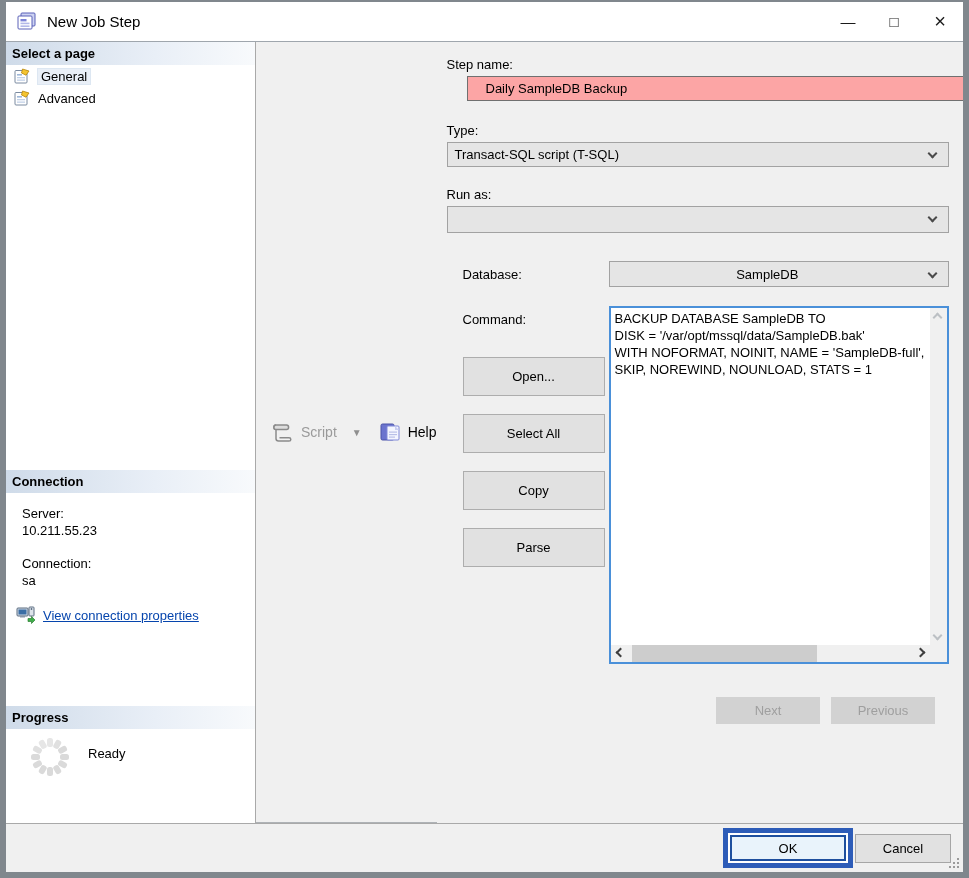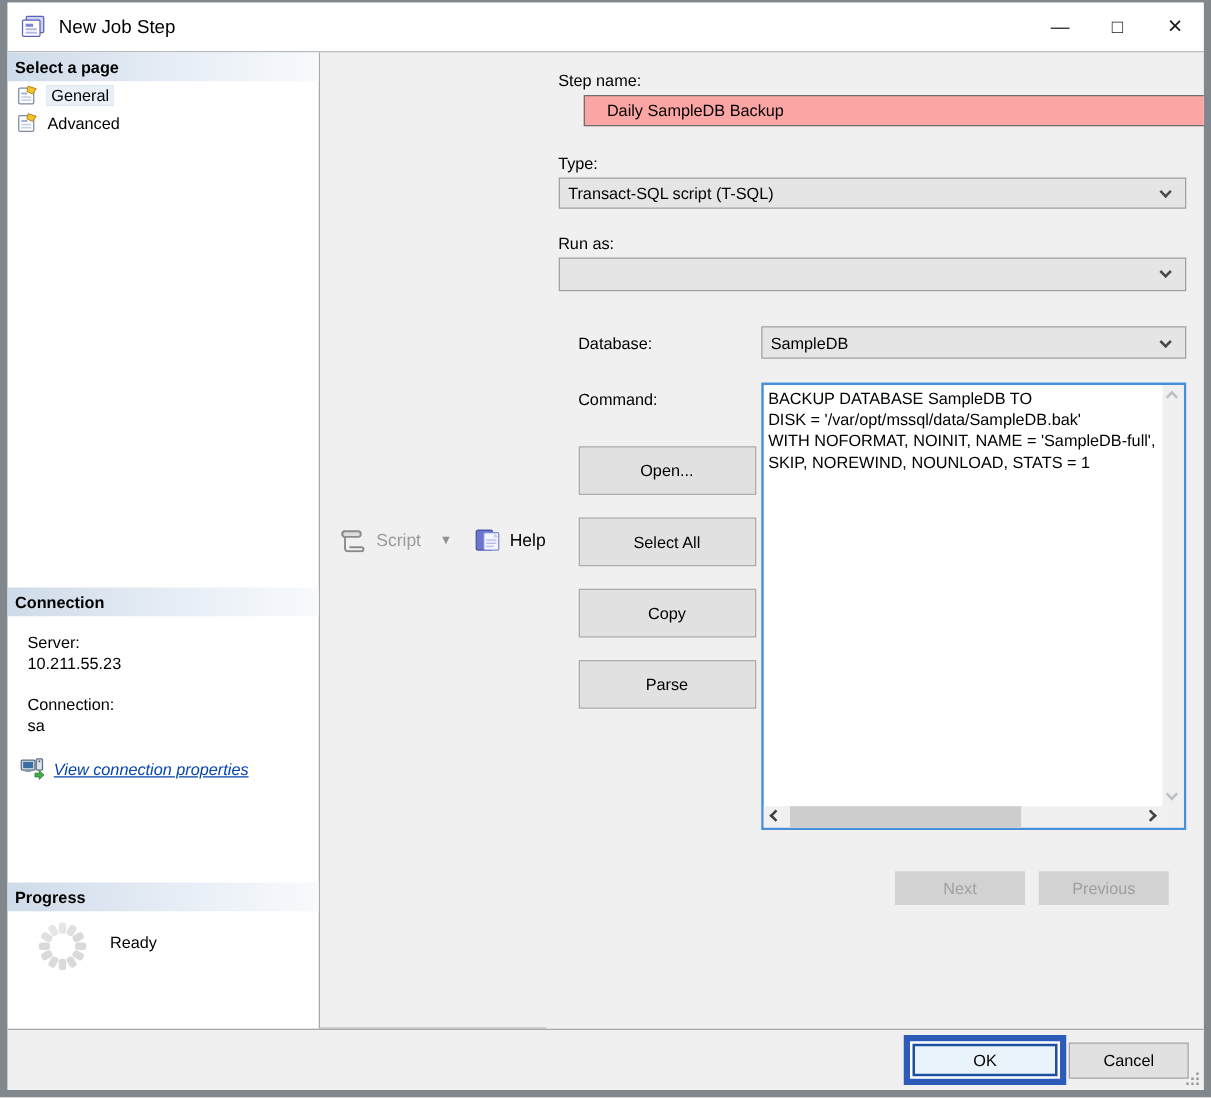--- a/index.html
+++ b/index.html
@@ -29,21 +29,21 @@
   .sidebar { flex:0 0 250px; background:#fff; border-right:1px solid #a9a9a9;
              display:flex; flex-direction:column; overflow:hidden; }
   .section-header { flex:0 0 23px; background:linear-gradient(90deg,#cfdbe9 0%,#e9eff7 60%,#f8fafc 100%);
                     font-weight:bold; font-size:13px; display:flex; align-items:center; padding:0 6px; }
   .page-item { display:flex; align-items:center; gap:7px; height:22px; padding-left:8px; font-size:13px; }
   .page-item.selected .pg-label { background:#e9eff7; outline:1px solid #dde7f2; padding:0 3px; }
   .spacer1 { flex:0 0 361px; }
   .conn-block { padding-left:16px; font-size:13px; line-height:17px; }
   .conn-block .grp { margin-top:12px; }
   .conn-block .grp2 { margin-top:16px; }
-  .link-row { display:flex; align-items:center; gap:7px; margin:16px 0 0 10px; height:20px;font-style:italic; }
+  .link-row { display:flex; align-items:center; gap:7px; margin:16px 0 0 10px; height:20px; }
   .link { color:#0645ad; text-decoration:underline; font-size:13px; }
   .spacer2 { flex:0 0 81px; }
   .progress-row { display:flex; align-items:center; gap:16px; padding:6px 0 0 22px; }
   .progress-row .status { font-size:13px; margin-top:-8px; }
 
   
   .main { flex:1 1 auto; display:flex; min-width:0; background:#f0f0f0; }
   .toolbar { flex:0 0 43px; display:flex; align-items:center; padding-left:14px;
              border-bottom:1px solid #aeb2b6; }
   .tool-script { display:flex; align-items:center; gap:7px; color:#9a9a9a; font-size:14px; }
@@ -55,21 +55,21 @@
   .mt15 { margin-top:15px; } .mt22 { margin-top:22px; } .mt20 { margin-top:20px; }
   .text-input { margin-top:4px; height:25px; width:100%; border:1px solid #707070;
                 background:#fca5a5; font:13px "Liberation Sans", sans-serif; padding:0 18px;margin-left:20px; }
   .selectbox { margin-top:4px; height:25px; border:1px solid #a2a2a2; background:#e5e5e5;
                display:flex; align-items:center; padding:0 30px 0 7px; font-size:13px; position:relative; }
   .selectbox.tall { height:27px; }
   .chevron { display:block; width:7px; height:7px; border-right:2px solid #4a4a4a; border-bottom:2px solid #4a4a4a; }
   .chev-down { transform:rotate(45deg); position:absolute; right:12px; top:7px; }
   .db-row { display:flex; align-items:center; margin-top:28px; }
   .db-row .lbl { flex:0 0 162px; padding-left:16px; }
-  .db-row .selectbox { flex:1 1 auto; margin-top:0; height:26px; }
+  .db-row .selectbox { flex:1 1 auto; margin-top:0; height:26px;justify-content:center; }
   .db-row .chev-down { top:8px; }
 
   .cmd-row { display:flex; margin-top:19px; }
   .cmd-left { flex:0 0 162px; padding-left:16px; }
   .cmd-left .lbl { display:block; margin-top:6px; }
   .cmd-btn { display:block; width:142px; height:39px; margin-top:18px; background:#e1e1e1;
              border:1px solid #adadad; font:13px "Liberation Sans", sans-serif; color:#000; }
   .cmd-btn.first { margin-top:30px; }
 
   .cmd-box { flex:1 1 auto; height:358px; border:2px solid #4a90d9; background:#fff;

